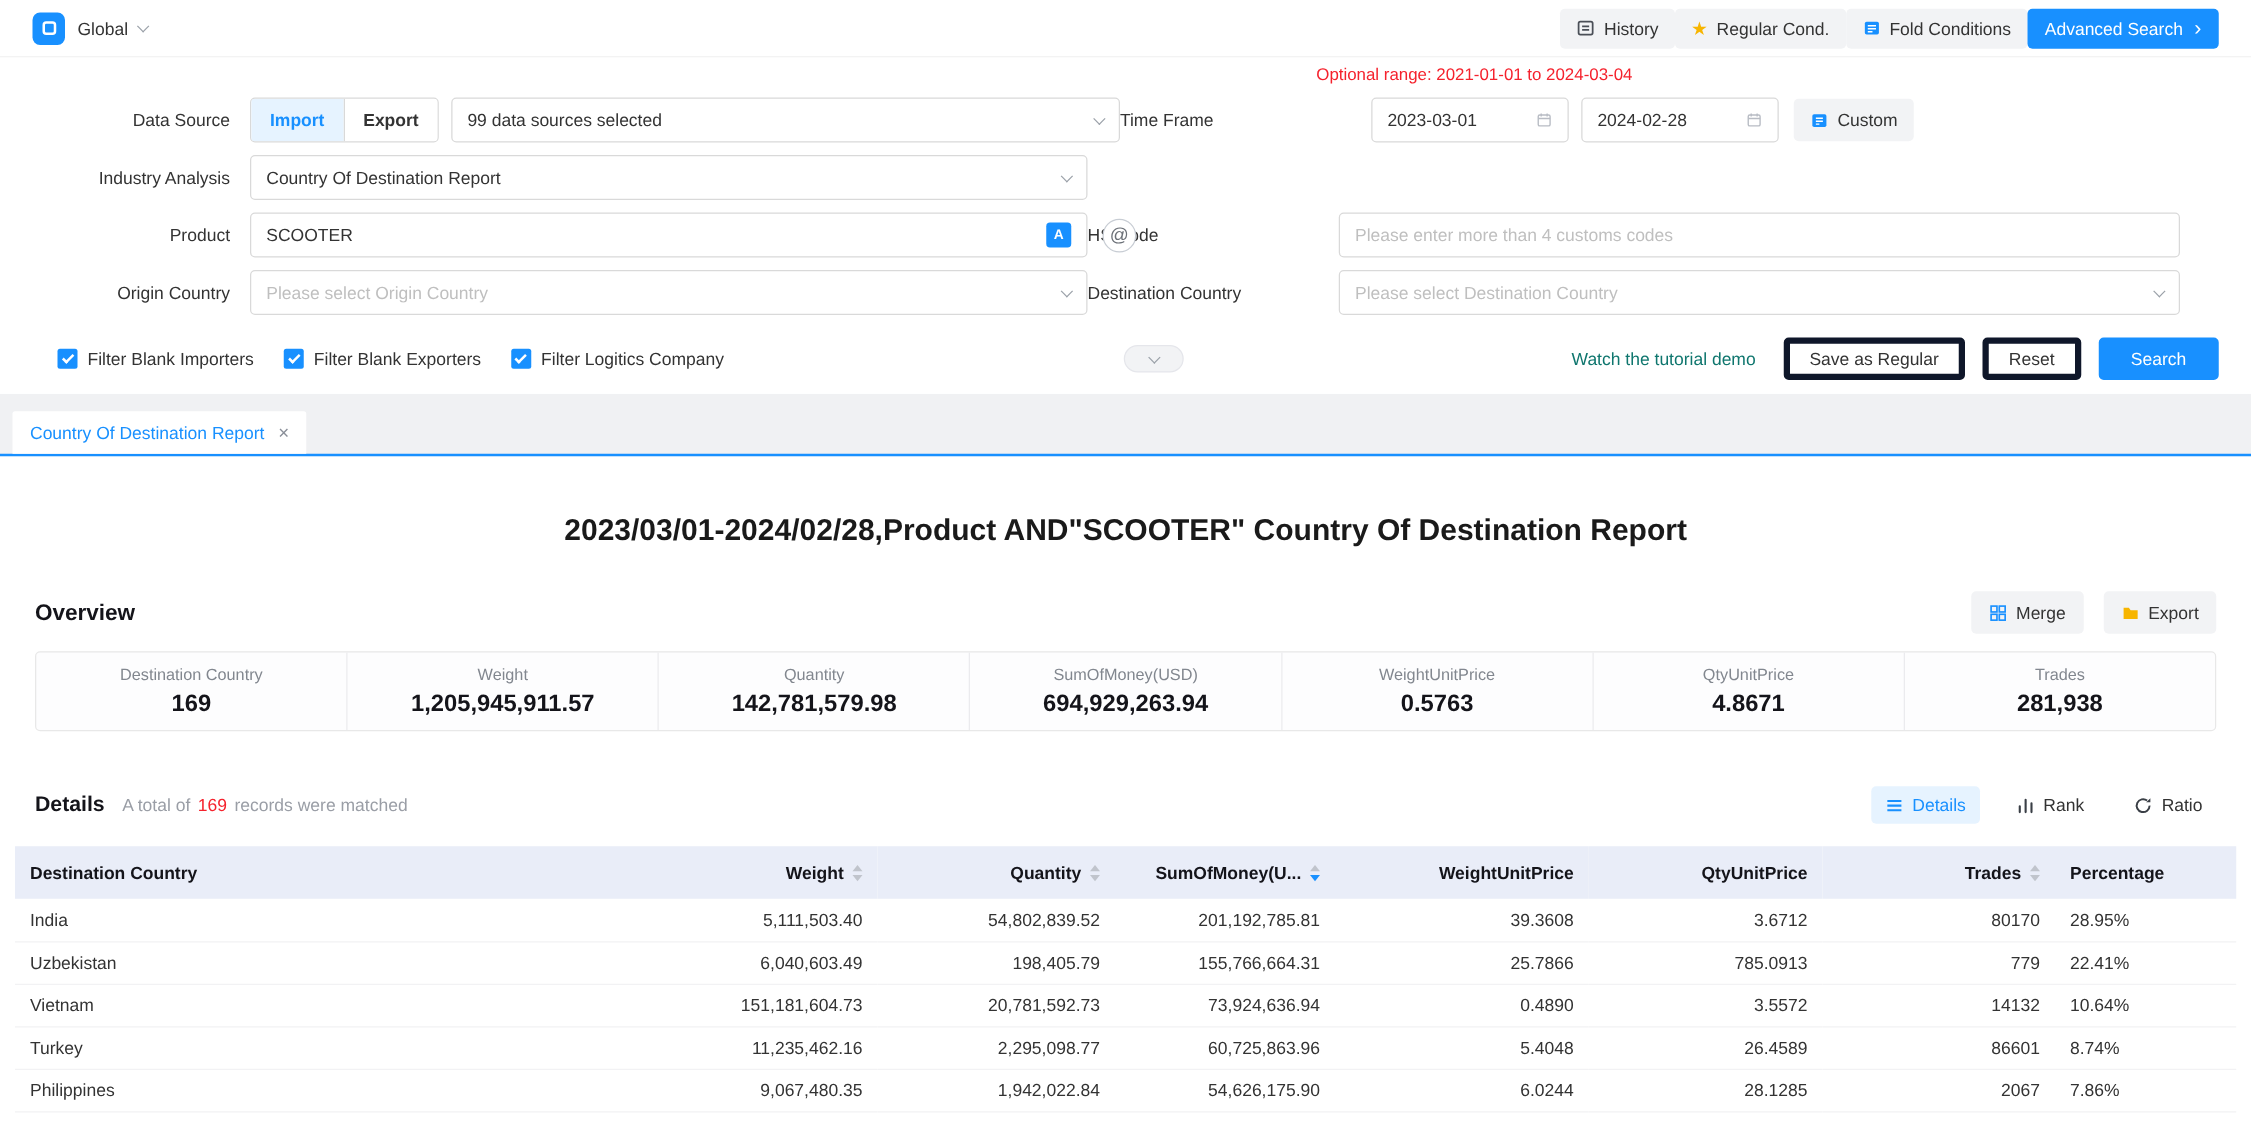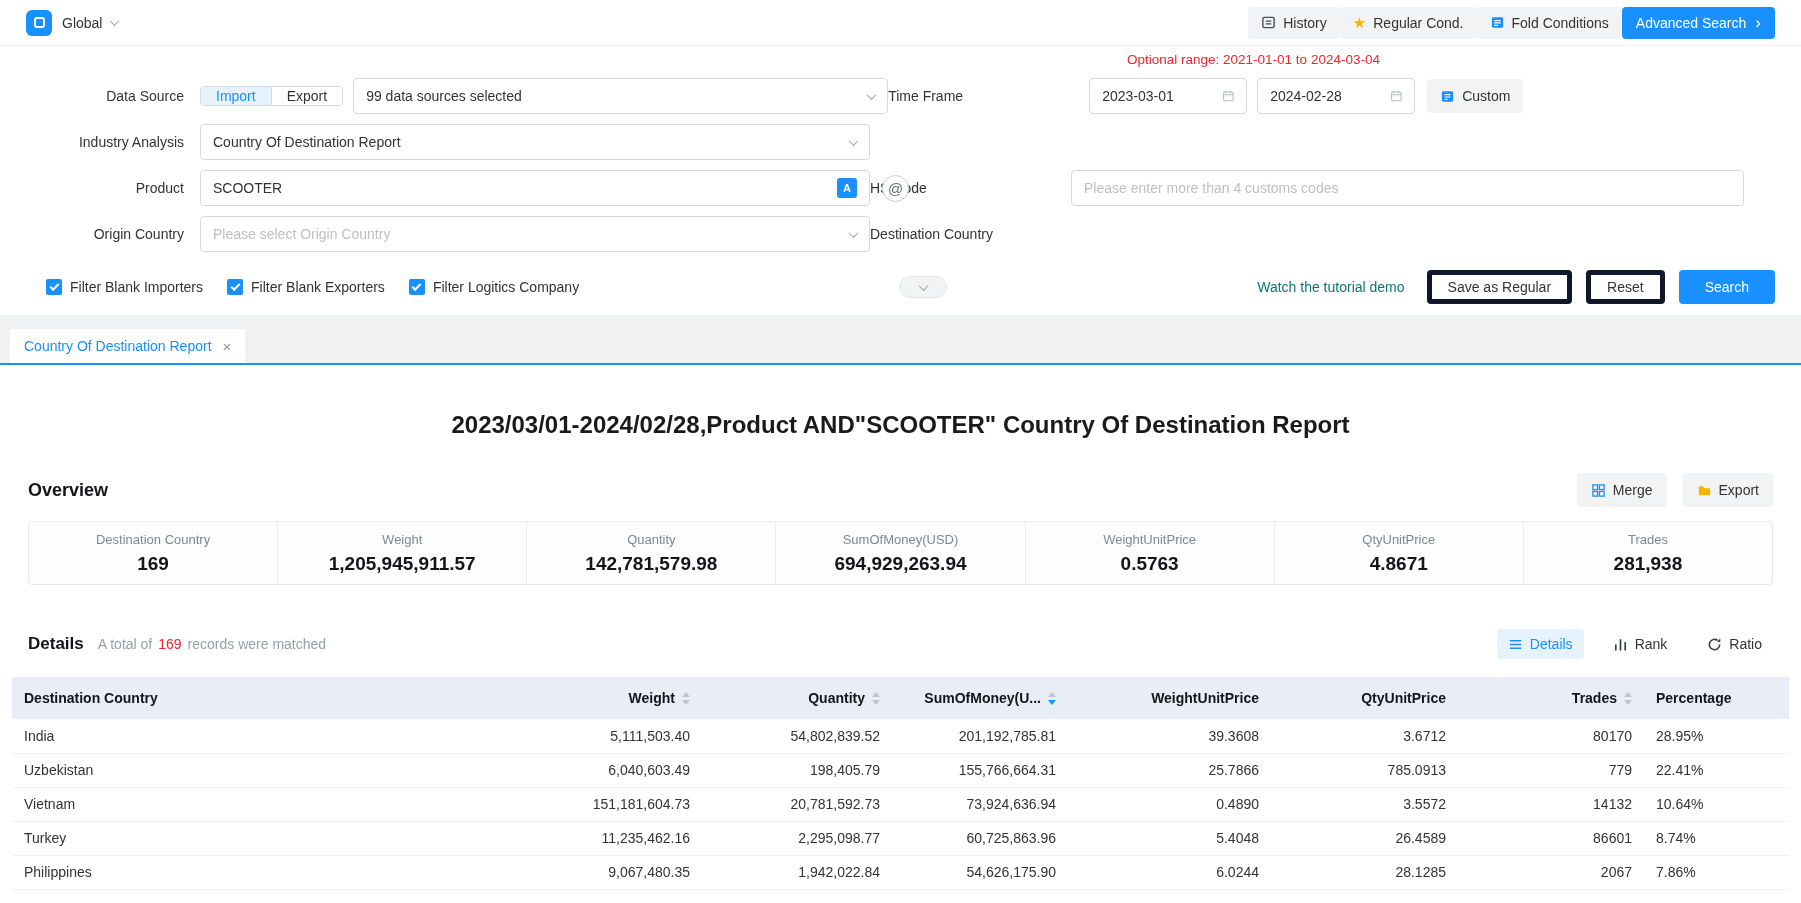--- a/index.html
+++ b/index.html
@@ -24,26 +24,26 @@
   .form { position:relative; padding:32px 0 11px 14px; background:#fff; }
   .frow { display:flex; align-items:center; height:36px; margin-bottom:10px; }
   .f-label { width:170px; text-align:right; margin-right:16px; color:#333; flex:none; }
   .r-label { width:187px; text-align:left; margin-right:14px; color:#333; flex:none; }
   .field { height:36px; border:1px solid #d9d9d9; border-radius:4px; display:flex; align-items:center; padding:0 12px; background:#fff; position:relative; }
   .w-left { width:670px; }
   .w-right { width:673px; }
   .field input { border:none; outline:none; font:inherit; color:#333; width:100%; padding:0; background:transparent; }
   .field input::placeholder { color:#bfbfbf; }
   .select .chev { margin-left:auto; flex:none; }
-  .seg { display:flex; height:20px; border:1px solid #d9d9d9; border-radius:4px; overflow:hidden; margin-right:10px; flex:none; }
+  .seg { display:flex; height:36px; border:1px solid #d9d9d9; border-radius:4px; overflow:hidden; margin-right:10px; flex:none;font-weight:bold; }
   .seg-item { display:flex; align-items:center; padding:0 15px; background:#fff; color:#333; cursor:pointer; }
   .seg-active { background:#e6f3ff; color:#1890ff; }
   .seg-item + .seg-item { border-left:1px solid #d9d9d9; }
   .w-sources { width:535px; }
-  .optional { position:absolute; top:6px; left:1127px; color:#f5222d; font-size:13.5px; }
+  .optional { position:absolute; top:6px; left:1053px; color:#f5222d; font-size:13.5px; }
   .date-field { width:158px; margin-right:10px; }
   .date-field:last-of-type { margin-right:0; }
   .custom-btn { height:34px; margin-left:12px; background:#f2f3f5; border:none; border-radius:4px; display:flex; align-items:center; gap:7px; padding:0 13px; font:inherit; cursor:pointer; color:#333; flex:none; }
   .trans-icon { width:20px; height:20px; border-radius:3px; background:#1890ff; color:#fff; font-size:11px; font-weight:bold; display:flex; align-items:center; justify-content:center; margin-left:8px; flex:none; cursor:pointer; }
   .at-icon { position:absolute; right:-40px; top:4px; width:27px; height:27px; border-radius:50%; border:1px solid #c8cdd4; color:#6b7077; display:flex; align-items:center; justify-content:center; font-size:15px; cursor:pointer; background:#fff; }
 
   .cb-row { display:flex; align-items:center; margin-top:18px; height:34px; padding:0 26px 0 32px; position:relative; }
   .cb { display:flex; align-items:center; gap:8px; margin-right:24px; cursor:pointer; }
   .cb-box { width:16px; height:16px; background:#1890ff; border-radius:2px; display:flex; align-items:center; justify-content:center; flex:none; }
   .cb-check { width:9px; height:5px; border-left:2px solid #fff; border-bottom:2px solid #fff; transform:rotate(-45deg) translate(1px,-1px); }
@@ -187,20 +187,24 @@
     </div>
   </div>
 
   <div class="frow">
     <div class="f-label">Origin Country</div>
     <div class="field select w-left">
       <input type="text" readonly="" placeholder="Please select Origin Country" style="">
       <span class="chev"></span>
     </div>
     <div class="r-label">Destination Country</div>
+    <div class="field select w-right">
+      <input type="text" readonly="" placeholder="Please select Destination Country" style="">
+      <span class="chev"></span>
+    </div>
   </div>
 
   <div class="cb-row">
     <div class="cb">
       <span class="cb-box">
           <span class="cb-check"></span>
         </span>
       <span>Filter Blank Importers</span>
     </div>
     <div class="cb">

